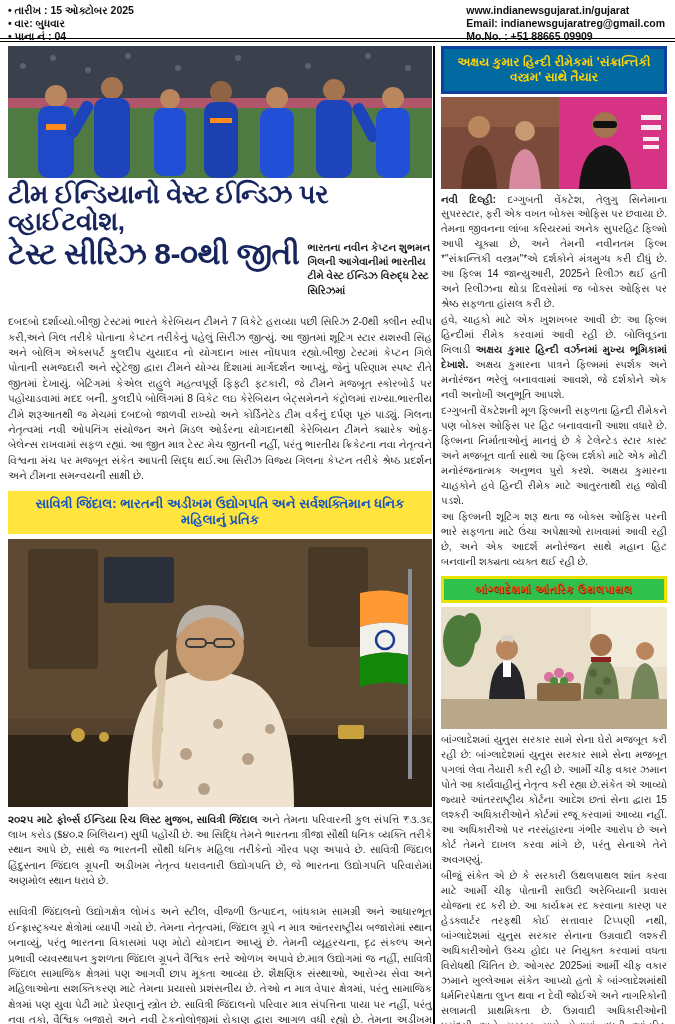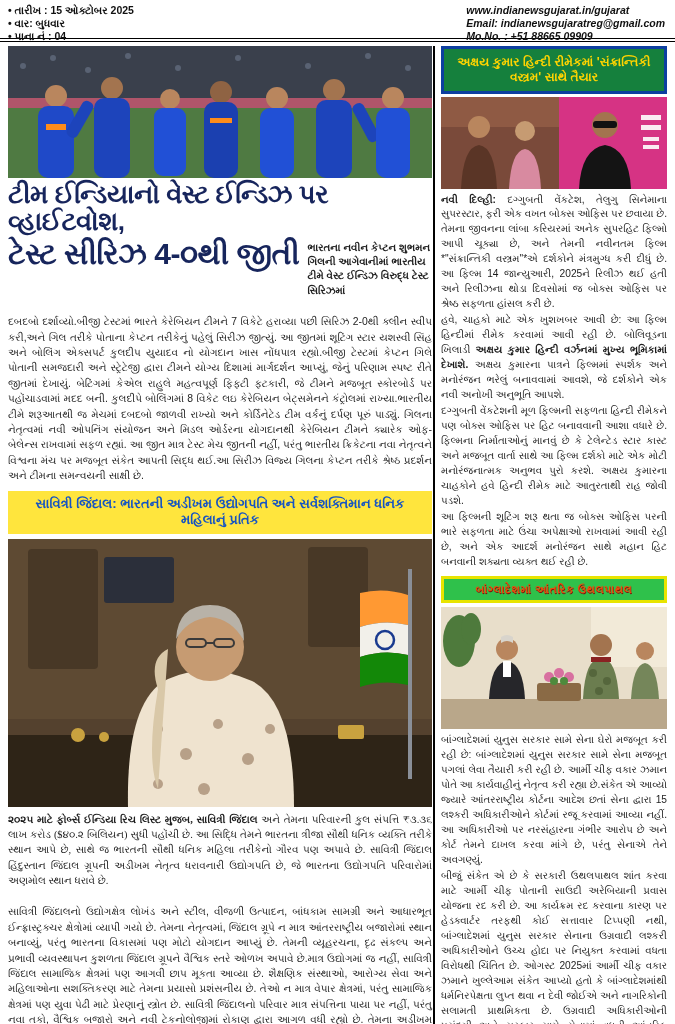--- a/index.html
+++ b/index.html
@@ -4,21 +4,21 @@
 <style>
   * { margin:0; padding:0; box-sizing:border-box; }
   body { font-family:"Liberation Sans","DejaVu Sans",sans-serif; background:#888; }
   .page { position:relative; width:675px; height:1024px; background:#ffffff; overflow:hidden; margin:0 auto; }
 
   
   .top-header { position:absolute; top:0; left:0; right:0; height:42px; padding:4px 10px 0 8px;
     display:flex; justify-content:space-between; border-bottom:4px double #000; background:#fff; }
   .hdr-left div, .hdr-right div { font-size:10.5px; font-weight:bold; color:#111; line-height:1.25; }
   .hdr-left div::before { content:"• "; }
-  .hdr-right { text-align:left;font-style:italic; }
+  .hdr-right { text-align:left; }
 
   
   .col-left  { position:absolute; top:46px; left:8px;  width:424px; }
   .col-right { position:absolute; top:46px; left:441px; width:226px; }
   .v-divider { position:absolute; top:46px; left:433px; width:2px; height:978px; background:#000; }
 
   .photo-frame { display:block; width:100%; }
   svg { display:block; }
 
   
@@ -28,21 +28,21 @@
   .cricket-lede { font-size:10.3px; font-weight:bold; color:#222; line-height:1.4; padding-top:4px; }
   .body-txt { font-size:10.4px; color:#1c1c1c; line-height:1.48; text-align:justify; margin-top:16px; }
 
   .yellow-bar { margin-top:7px; background:#ffe53d; color:#1453c4; font-weight:bold; font-size:13.2px;
     text-align:center; padding:5px 4px; line-height:1.25; }
 
   .jindal-body { margin-top:5px;font-family:Liberation Serif, serif; }
   .bold-lead { font-weight:bold; }
 
   
-  .blue-box { background:#15803d; border:3px solid #0d3fa0; color:#ffd400; font-weight:bold; font-size:12.3px;
+  .blue-box { background:#0369a1; border:3px solid #0d3fa0; color:#ffd400; font-weight:bold; font-size:12.3px;
     text-align:center; padding:6px 3px; line-height:1.2; }
   .rc-body { font-size:10.2px; color:#1c1c1c; line-height:1.47; text-align:justify; margin-top:4px; }
   .rc-body p { margin-bottom:1px; }
   .green-box { background:#2fc14b; border:3px solid #e8e400; color:#e84d0c; font-weight:bold; font-size:11px;
     text-align:center; padding:4px 2px; margin-top:6px; text-shadow:0.5px 0.5px 0 #7a1010; letter-spacing:0.5px;}
 </style>
 </head>
 <body>
 
 <div class="page">
@@ -111,21 +111,21 @@
           </g>
         <g transform="translate(368,40)">
             <circle cx="17" cy="12" r="11" fill="#b9865e"></circle>
             <rect x="0" y="22" width="34" height="70" rx="10" fill="#2150d6"></rect>
           </g>
       </g>
     </svg>
 
     <div class="cricket-h1">ટીમ ઈન્ડિયાનો વેસ્ટ ઈન્ડિઝ પર વ્હાઈટવોશ,</div>
     <div class="cricket-row2">
-      <div class="cricket-h2">ટેસ્ટ સીરિઝ 4-૦થી જીતી</div>
+      <div class="cricket-h2">ટેસ્ટ સીરિઝ 8-૦થી જીતી</div>
       <div class="cricket-lede">ભારતના નવીન કેપ્ટન શુભમન ગિલની આગેવાનીમાં ભારતીય ટીમે વેસ્ટ ઈન્ડિઝ વિરુદ્ધ ટેસ્ટ સિરિઝમાં</div>
     </div>
     <div class="body-txt">દબદબો દર્શાવ્યો.બીજી ટેસ્ટમાં ભારતે કેરેબિયન ટીમને 7 વિકેટે હરાવ્યા પછી સિરિઝ 2-0થી ક્લીન સ્વીપ કરી,અને ગિલ તરીકે પોતાના કેપ્ટન તરીકેનું પહેલું સિરીઝ જીત્યું. આ જીતમાં શૂટિંગ સ્ટાર યશસ્વી સિંહ અને બોલિંગ એક્સપર્ટ કુલદીપ યુયાદવ નો યોગદાન ખાસ નોંધપાત્ર રહ્યો.બીજી ટેસ્ટમાં કેપ્ટન ગિલે પોતાની સમજદારી અને સ્ટ્રેટેજી દ્વારા ટીમને યોગ્ય દિશામાં માર્ગદર્શન આપ્યું, જેનું પરિણામ સ્પષ્ટ રીતે જીતમાં દેખાયું. બેટિંગમાં કેએલ રાહુલે મહત્વપૂર્ણ ફિફ્ટી ફટકારી, જે ટીમને મજબૂત સ્કોરબોર્ડ પર પહોંચાડવામાં મદદ બની. કુલદીપે બોલિંગમાં 8 વિકેટ લઇ કેરેબિયન બેટ્સમેનને કંટ્રોલમાં રાખ્યા.ભારતીય ટીમે શરૂઆતથી જ મેચમાં દબદબો જાળવી રાખ્યો અને કોર્ડિનેટેડ ટીમ વર્કનું દર્પણ પૂરું પાડ્યું. ગિલના નેતૃત્વમાં નવી ઓપનિંગ સંયોજન અને મિડલ ઓર્ડરના યોગદાનથી કેરેબિયન ટીમને ક્યારેક ઓફ-બેલેન્સ રાખવામાં સફળ રહ્યાં. આ જીત માત્ર ટેસ્ટ મેચ જીતની નહીં, પરંતુ ભારતીય ક્રિકેટના નવા નેતૃત્વને વિશ્વના મંચ પર મજબૂત સંકેત આપતી સિદ્ધ થઈ.આ સિરીઝ વિજ્ય ગિલના કેપ્ટન તરીકે શ્રેષ્ઠ પ્રદર્શન અને ટીમના સમન્વયની સાક્ષી છે.</div>
 
     <div class="yellow-bar">સાવિત્રી જિંદાલ: ભારતની અડીખમ ઉદ્યોગપતિ અને સર્વશક્તિમાન ધનિક મહિલાનું પ્રતિક</div>
 
     <svg class="photo-frame" style="margin-top:5px" width="424" height="268" viewBox="0 0 424 268">
       <rect width="424" height="268" fill="#54412e"></rect>
       <rect x="0" y="0" width="424" height="180" fill="#5e4a33"></rect>
       <g fill="#483826">

